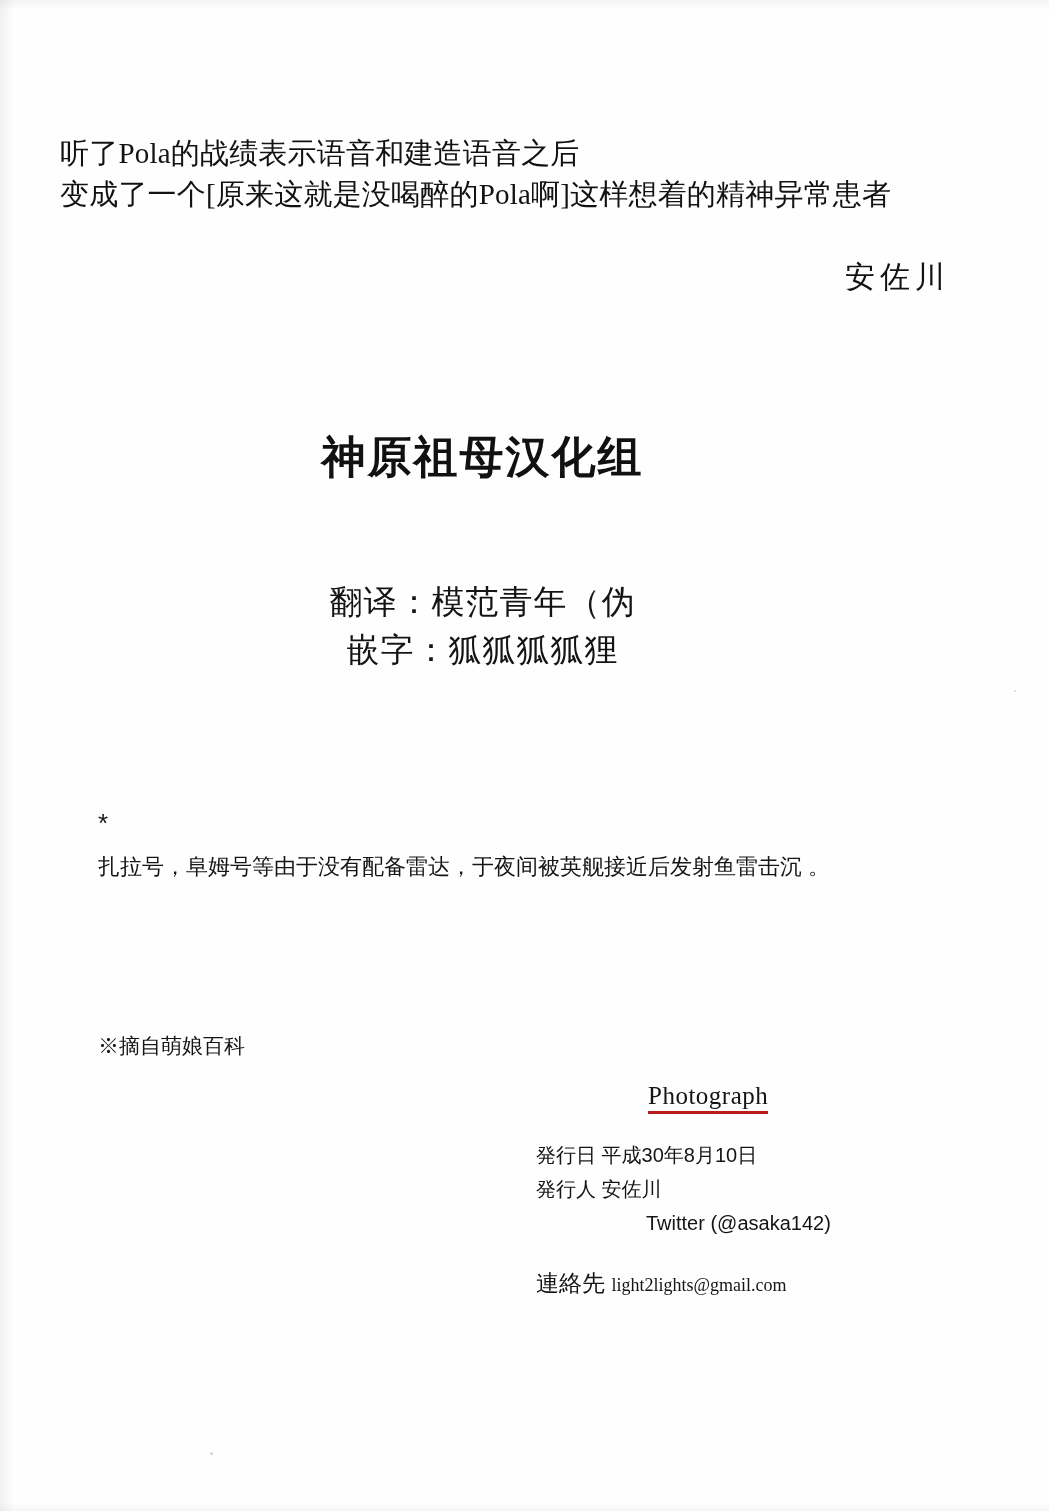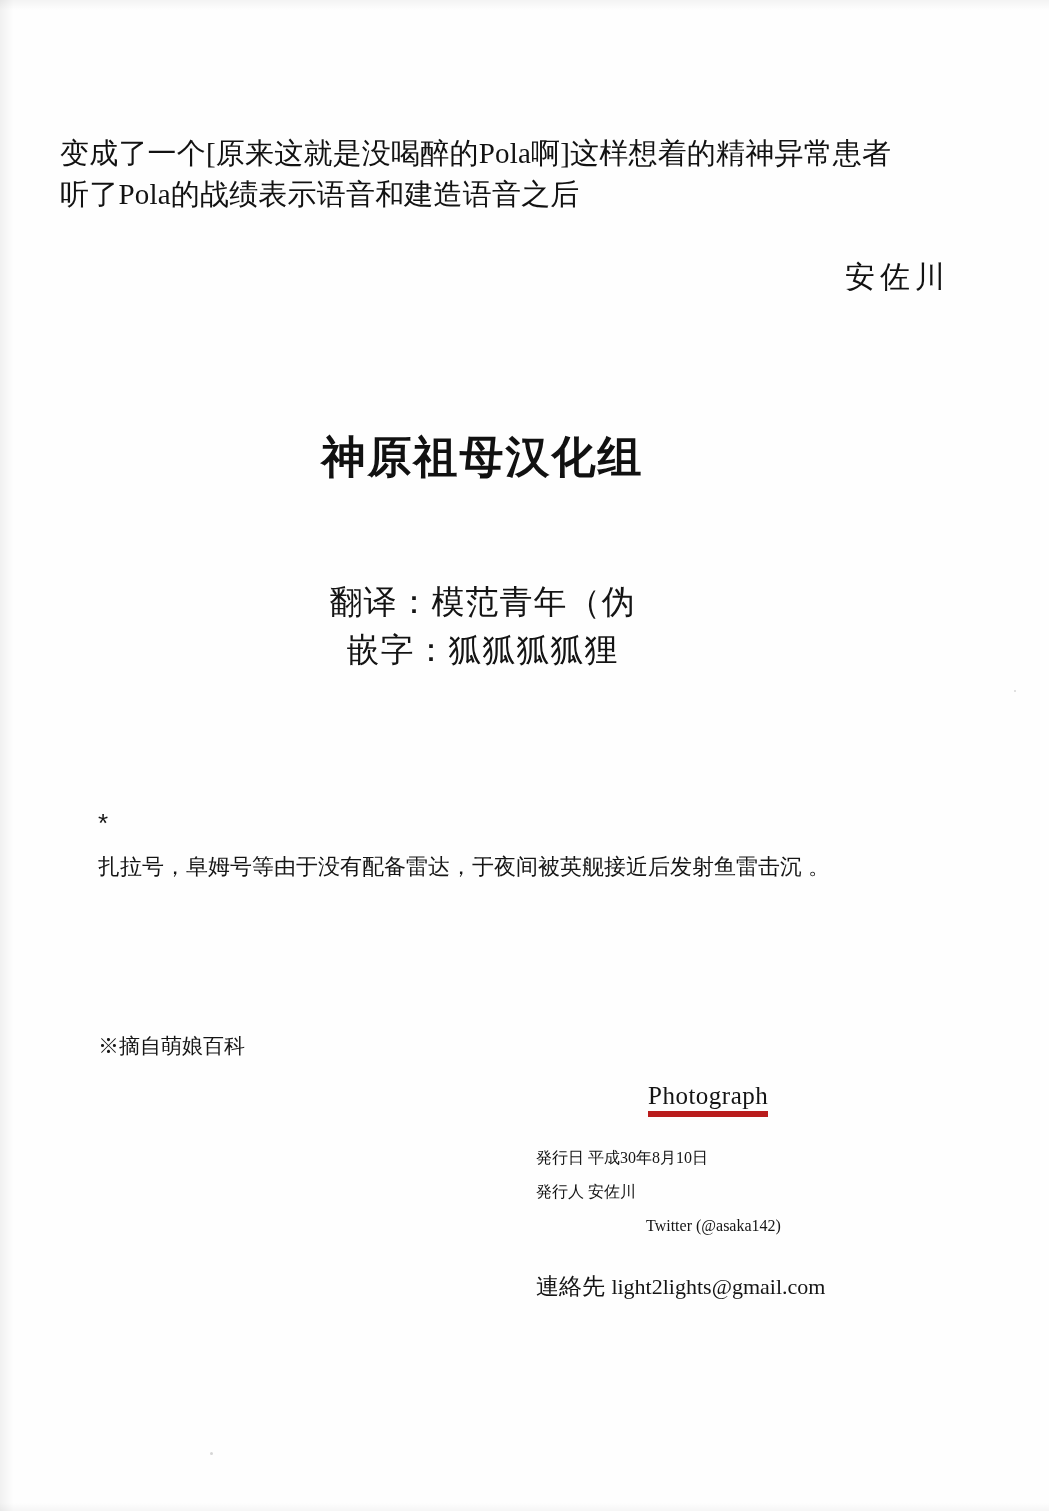--- a/index.html
+++ b/index.html
@@ -137,60 +137,59 @@
     top: 1082px;
     width: 450px;
     font-family: "Liberation Sans", sans-serif;
     color: #141414;
   }
   .colophon-title {
     text-align: center;
     font-family: "Liberation Serif", serif;
     font-size: 25px;
     letter-spacing: 0.5px;
-    border-bottom: 6px solid #b91c1c;
+    border-bottom: 3px solid #b91c1c;
     display: inline-block;
     padding-bottom: 1px;
     position: relative;
     left: 128px;
   }
   .colophon-body {
     margin-top: 24px;
-    font-size: 16px;
+    font-size: 20px;
     line-height: 34px;
     padding-left: 16px;
-    font-family: Liberation Serif, serif;
   }
   .colophon-body .indent { padding-left: 110px; }
   .colophon-contact {
     margin-top: 26px;
     font-size: 23px;
     line-height: 34px;
     padding-left: 16px;
   }
   .colophon-contact .mono-ish {
     font-family: "Liberation Serif", serif;
-    font-size: 22px;
+    font-size: 18px;
   }
 </style>
 </head>
 <body>
 
 <div class="page">
 
   <div class="edge-left"></div>
   <div class="edge-top"></div>
   <div class="edge-bottom"></div>
 
   <div class="speck" style="left:210px; top:1452px; width:3px; height:3px;"></div>
   <div class="speck" style="left:1014px; top:690px; width:2px; height:2px;"></div>
 
   <div class="note">
+    <div class="note-line">听了Pola的战绩表示语音和建造语音之后</div>
     <div class="note-line">变成了一个[原来这就是没喝醉的Pola啊]这样想着的精神异常患者</div>
-    <div class="note-line">听了Pola的战绩表示语音和建造语音之后</div>
   </div>
   <div class="note-sign">安佐川</div>
 
   <div class="group-name">神原祖母汉化组</div>
 
   <div class="credits">
     <div class="credit-row">翻译：模范青年（伪</div>
     <div class="credit-row">嵌字：狐狐狐狐狸</div>
   </div>
 

